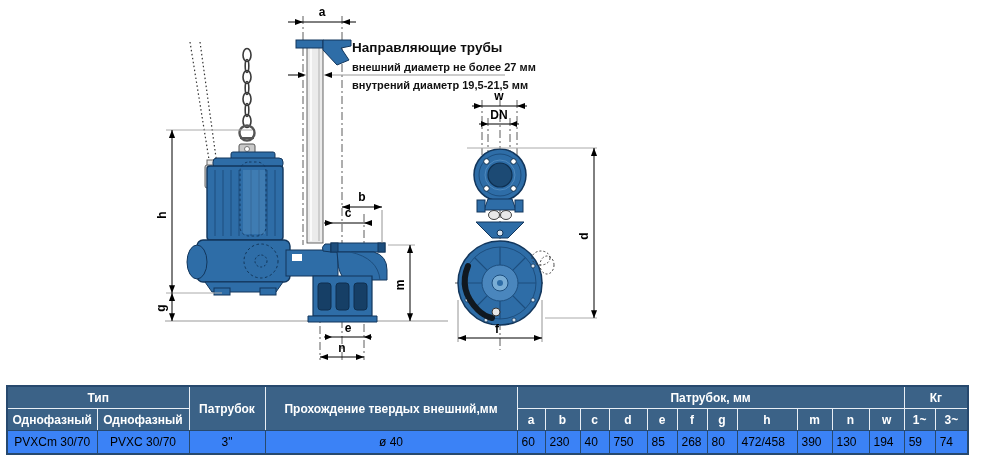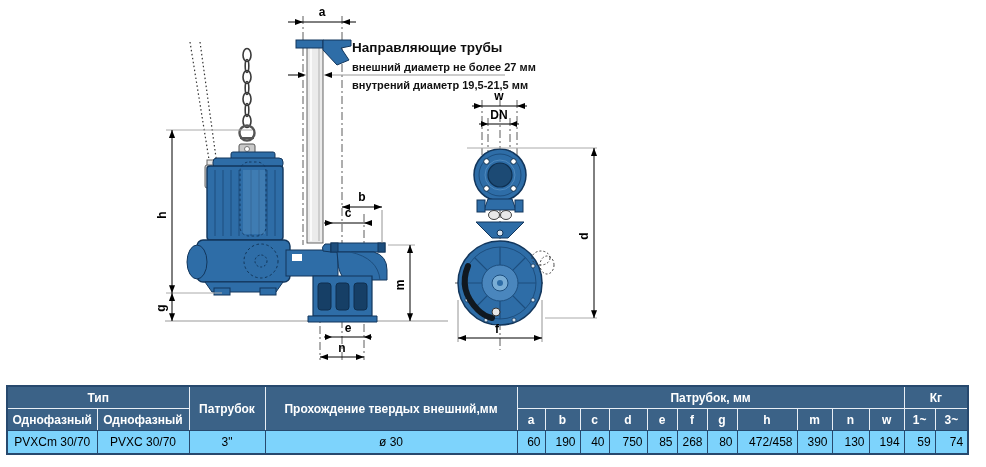--- a/index.html
+++ b/index.html
@@ -6,23 +6,23 @@
   #stage{position:relative;width:986px;height:467px;background:#fff;overflow:hidden;
          font-family:"Liberation Sans",sans-serif;}
   #drawing{position:absolute;left:0;top:0;}
   
   table.spec{position:absolute;left:6px;top:385px;width:961px;
     border-collapse:collapse;table-layout:fixed;
     border:2px solid #27496e;font-family:"Liberation Sans",sans-serif;}
   table.spec th{background:#3b6287;color:#fff;font-size:12px;font-weight:bold;
     border:1px solid #e8eef5;padding:1px 2px;height:19px;}
   table.spec th.hb{border-bottom:1px solid #27496e;}
-  table.spec td{background:#7dd3fc;color:#000;font-size:12px;
+  table.spec td{background:#3b82f6;color:#000;font-size:12px;
     border:1px solid #27496e;padding:1px 4px;height:20px;white-space:nowrap;}
-  td.c{text-align:center;} td.r{text-align:right;}
+  td.c{text-align:center;} td.r{text-align:left;}
   
   text{font-family:"Liberation Sans",sans-serif;fill:#000;}
   .dim{font-size:12px;font-weight:bold;}
   .ann-t{font-size:13.5px;font-weight:bold;fill:#0d0d0d;}
   .ann-l{font-size:11px;font-weight:bold;fill:#111;}
 </style>
 </head>
 <body>
 
 <div id="stage">
@@ -313,23 +313,23 @@
     <th class="hb">m</th>
     <th class="hb">n</th>
     <th class="hb">w</th>
     <th class="hb">1~</th>
     <th class="hb">3~</th>
   </tr>
   <tr>
     <td class="c">PVXCm 30/70</td>
     <td class="c">PVXC 30/70</td>
     <td class="c">3"</td>
-    <td class="c">ø 30</td>
+    <td class="c">ø 40</td>
     <td class="r">60</td>
-    <td class="r">190</td>
+    <td class="r">230</td>
     <td class="r">40</td>
     <td class="r">750</td>
     <td class="r">85</td>
     <td class="r">268</td>
     <td class="r">80</td>
     <td class="r">472/458</td>
     <td class="r">390</td>
     <td class="r">130</td>
     <td class="r">194</td>
     <td class="r">59</td>

